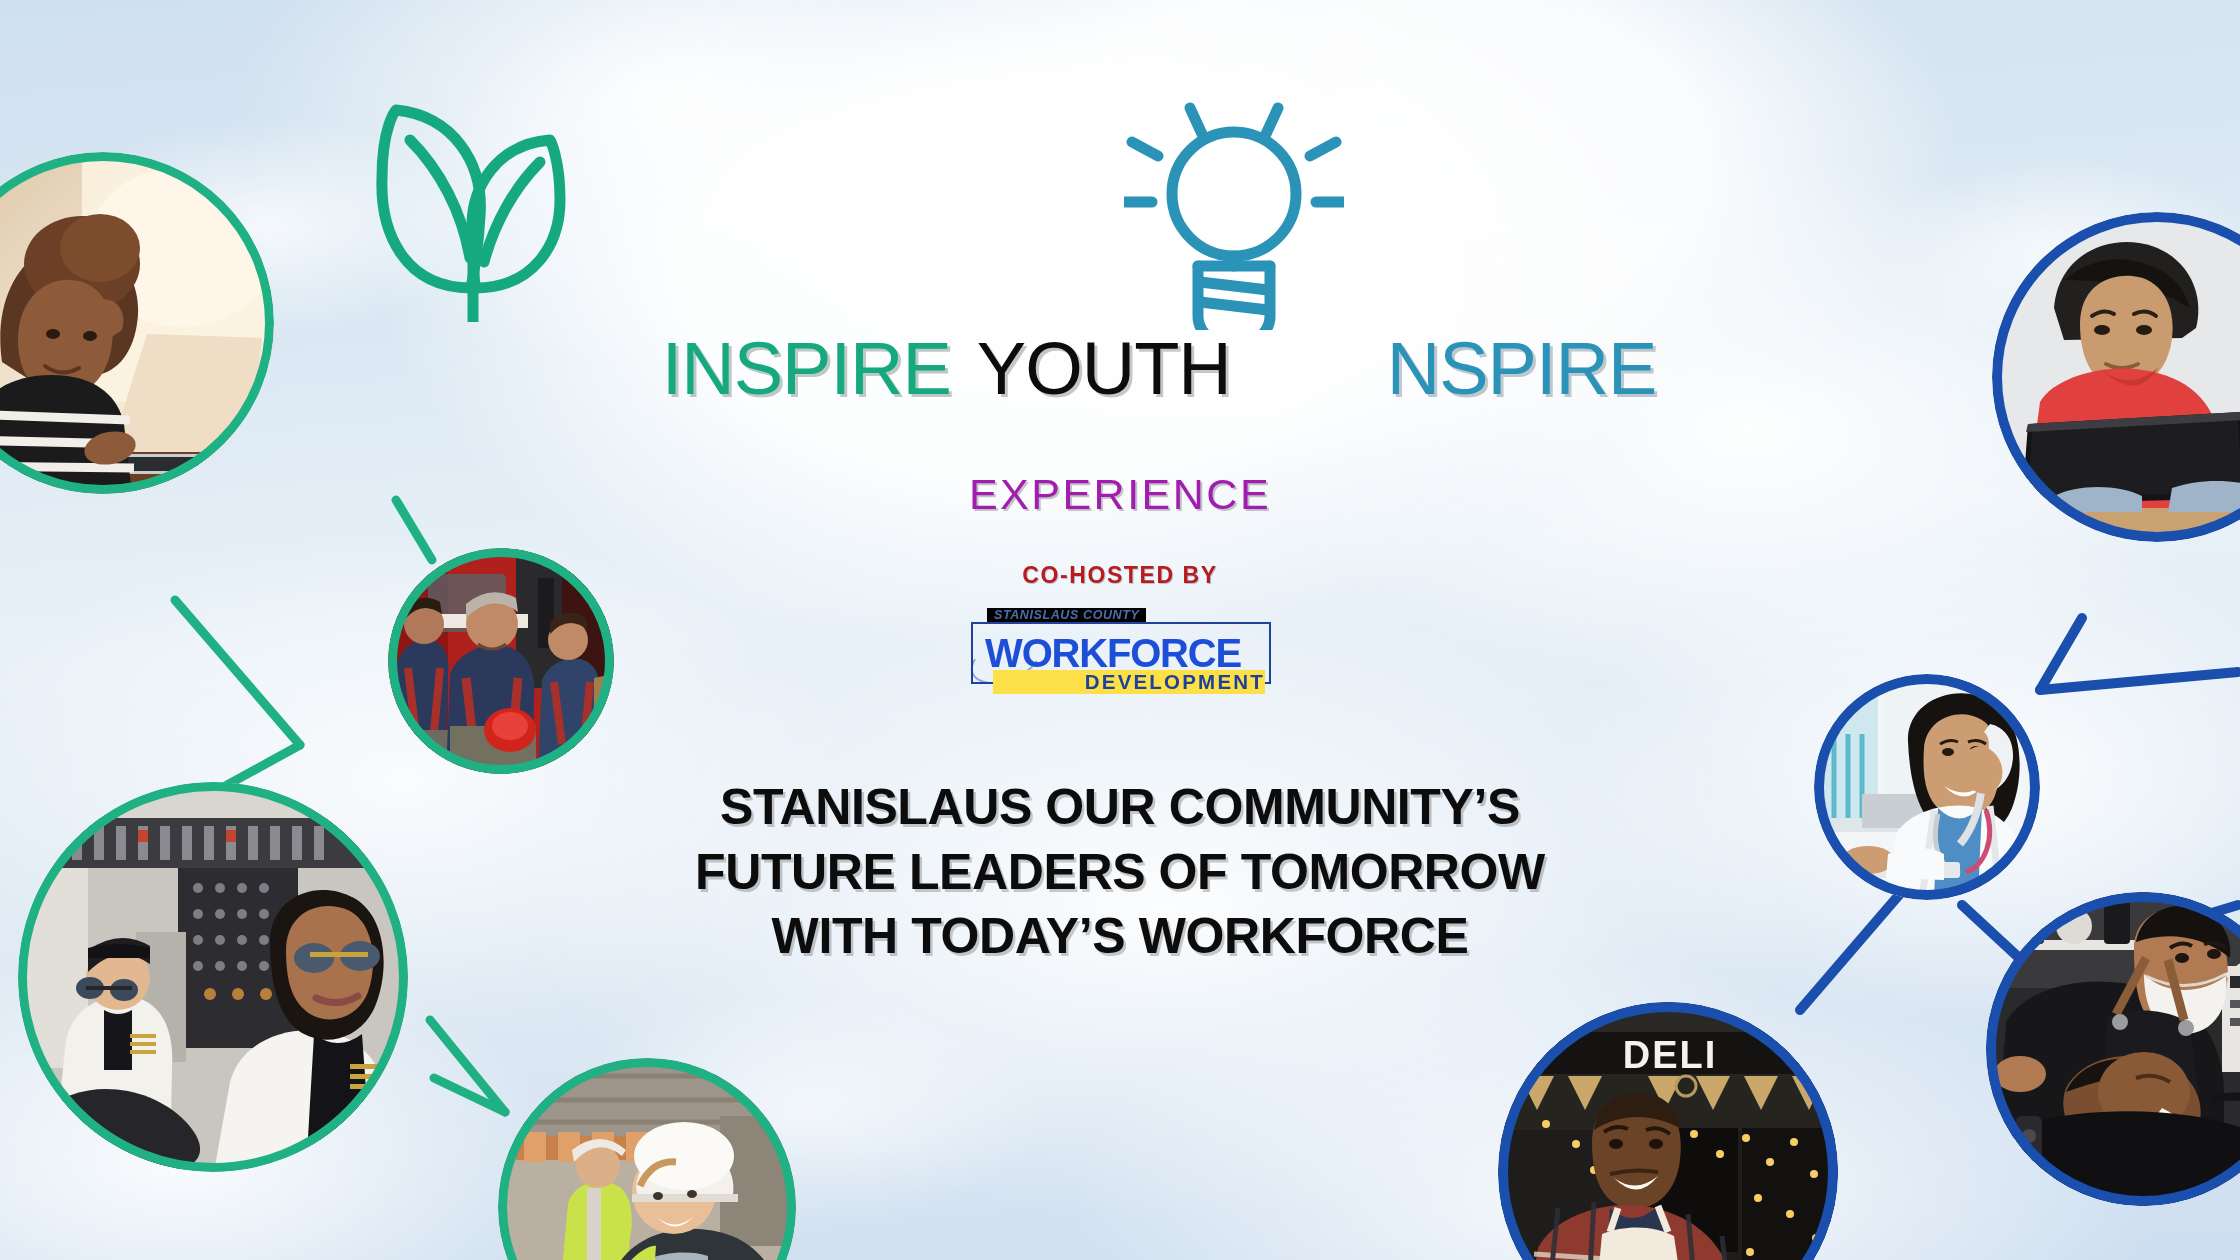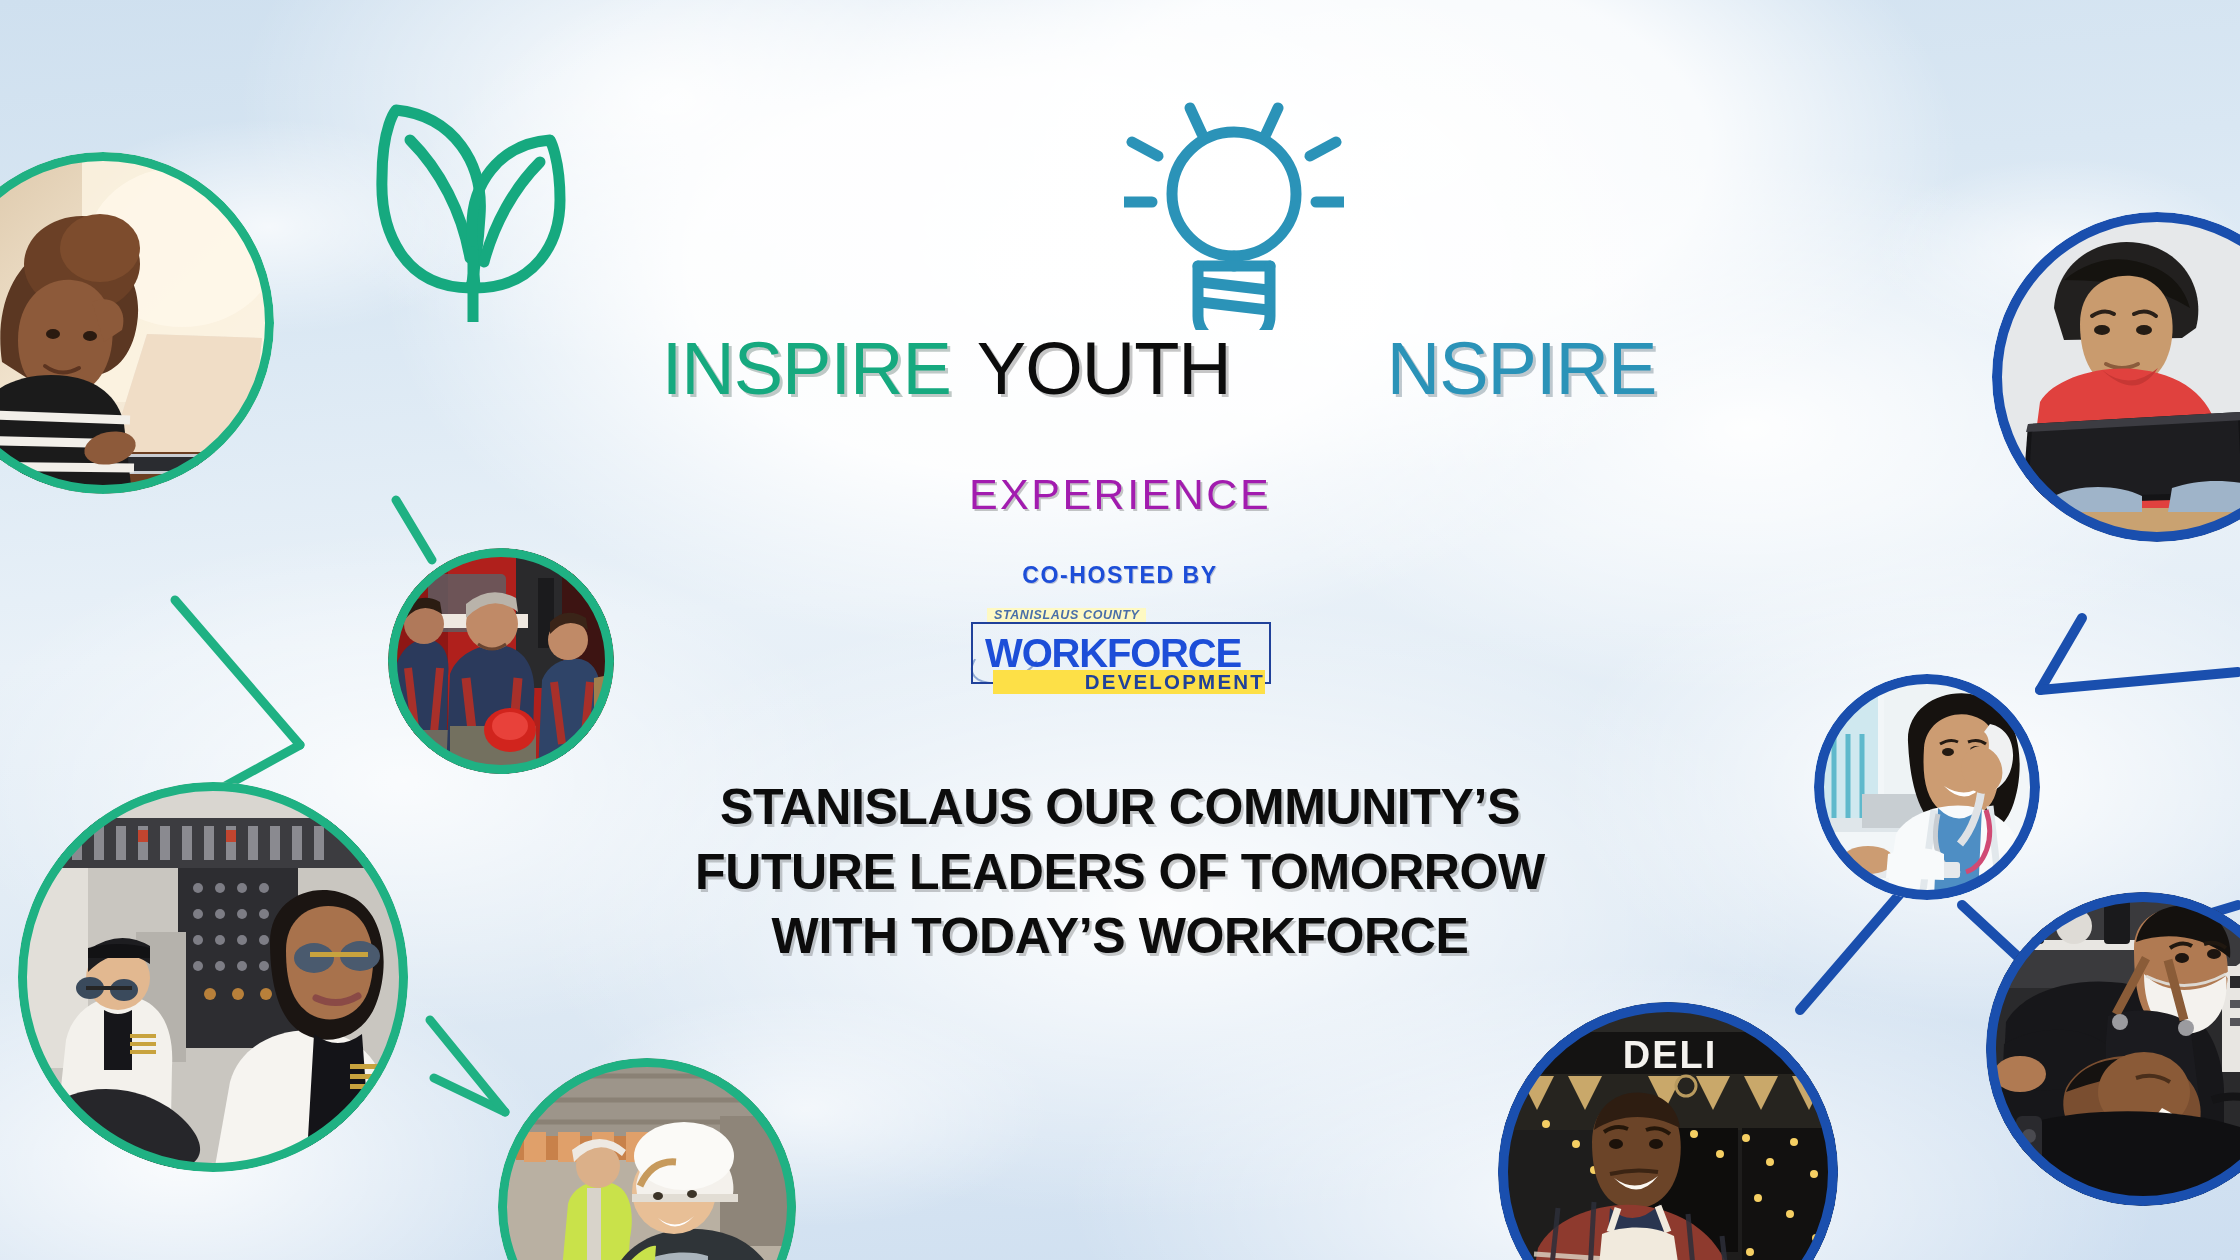--- a/index.html
+++ b/index.html
@@ -61,34 +61,34 @@
   .gap { display:inline-block; width:26px; }
   .bigspace { display:inline-block; width:104px; }
 
   .experience {
     position:absolute; left:0; top:470px; width:2240px; text-align:center;
     font-size:43px; font-weight:normal; letter-spacing:2.5px; color:#a21caf;
     text-shadow:2px 2px 0 rgba(0,0,0,.22);
   }
   .cohosted {
     position:absolute; left:0; top:562px; width:2240px; text-align:center;
-    font-size:23px; font-weight:bold; letter-spacing:1.6px; color:#1d4ed8;
+    font-size:23px; font-weight:bold; letter-spacing:1.6px; color:#b91c1c;
     text-shadow:1px 1px 0 rgba(20,40,110,.25);
   }
 
   
   #wf-logo {
     position:absolute; left:963px; top:617px; width:316px; height:82px;
   }
   .wf-frame {
     position:absolute; left:8px; top:5px; width:300px; height:62px;
     border:2.5px solid #20419a;
   }
   .wf-top-label {
-    position:absolute; left:24px; top:-9px; background:#fef9c3;
+    position:absolute; left:24px; top:-9px; background:#000000;
     padding:0 7px; font-size:12.5px; font-weight:bold; font-style:italic;
     letter-spacing:.6px; color:#4a6fa8;
   }
   .wf-main {
     position:absolute; left:0; top:14px; width:300px; text-align:center;
     font-size:40px; font-weight:bold; letter-spacing:-1.2px; color:#1d4ed8;
   }
   .wf-dev {
     position:absolute; left:30px; top:53px; width:272px; text-align:right;
     font-size:20.5px; font-weight:bold; letter-spacing:2.2px; color:#20419a;

